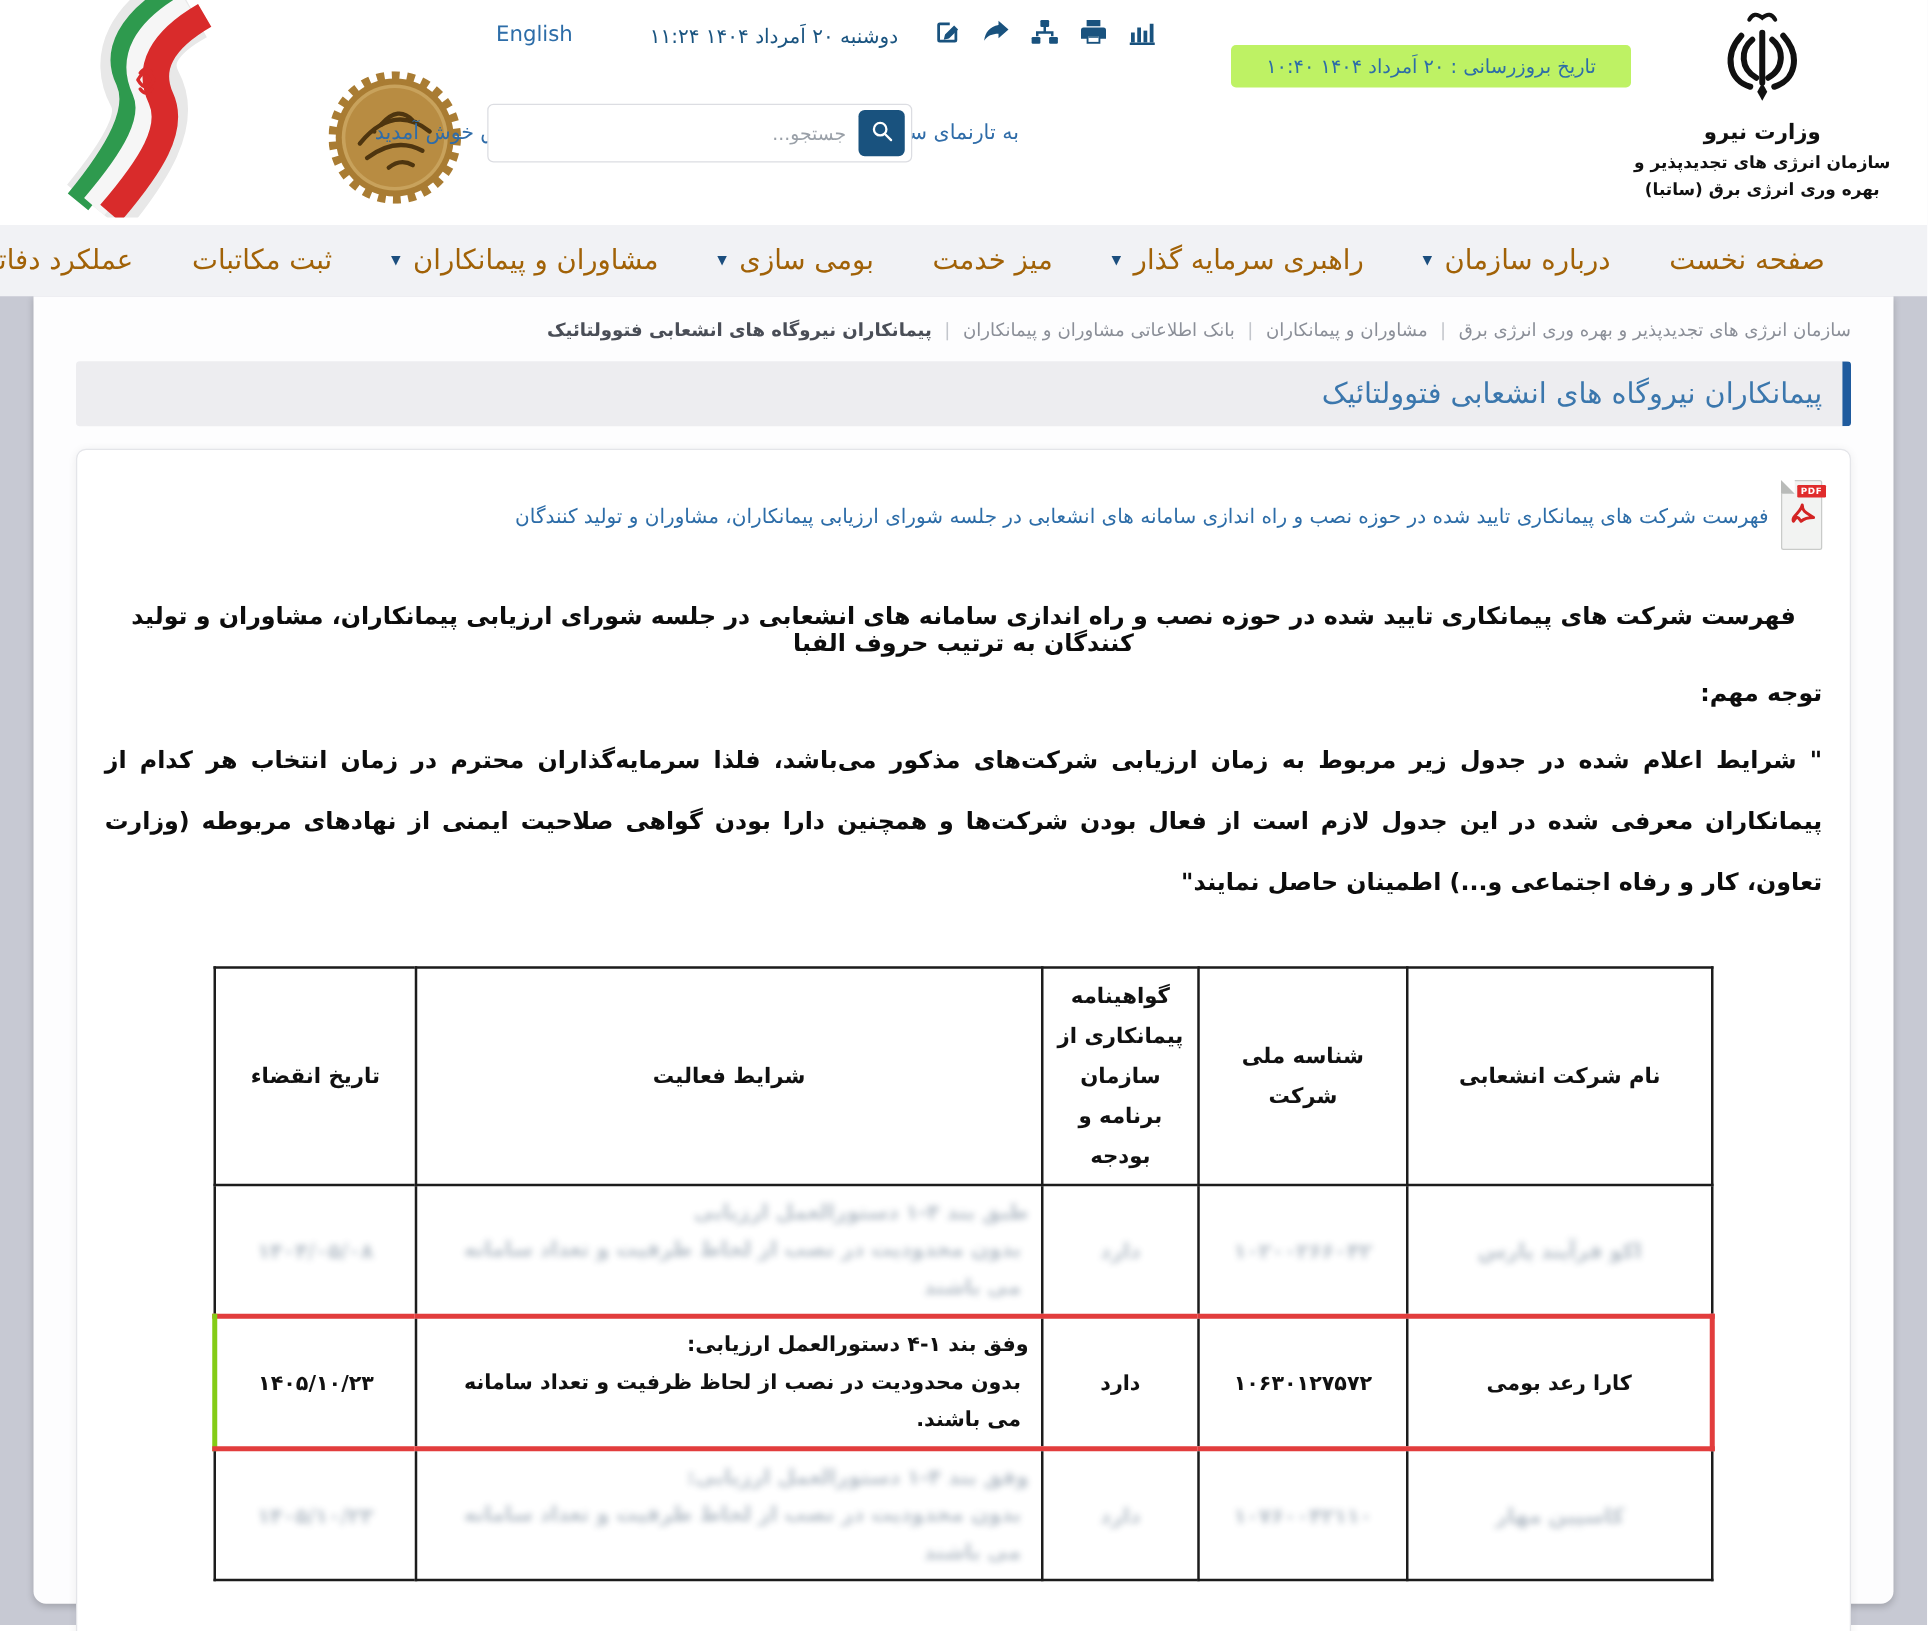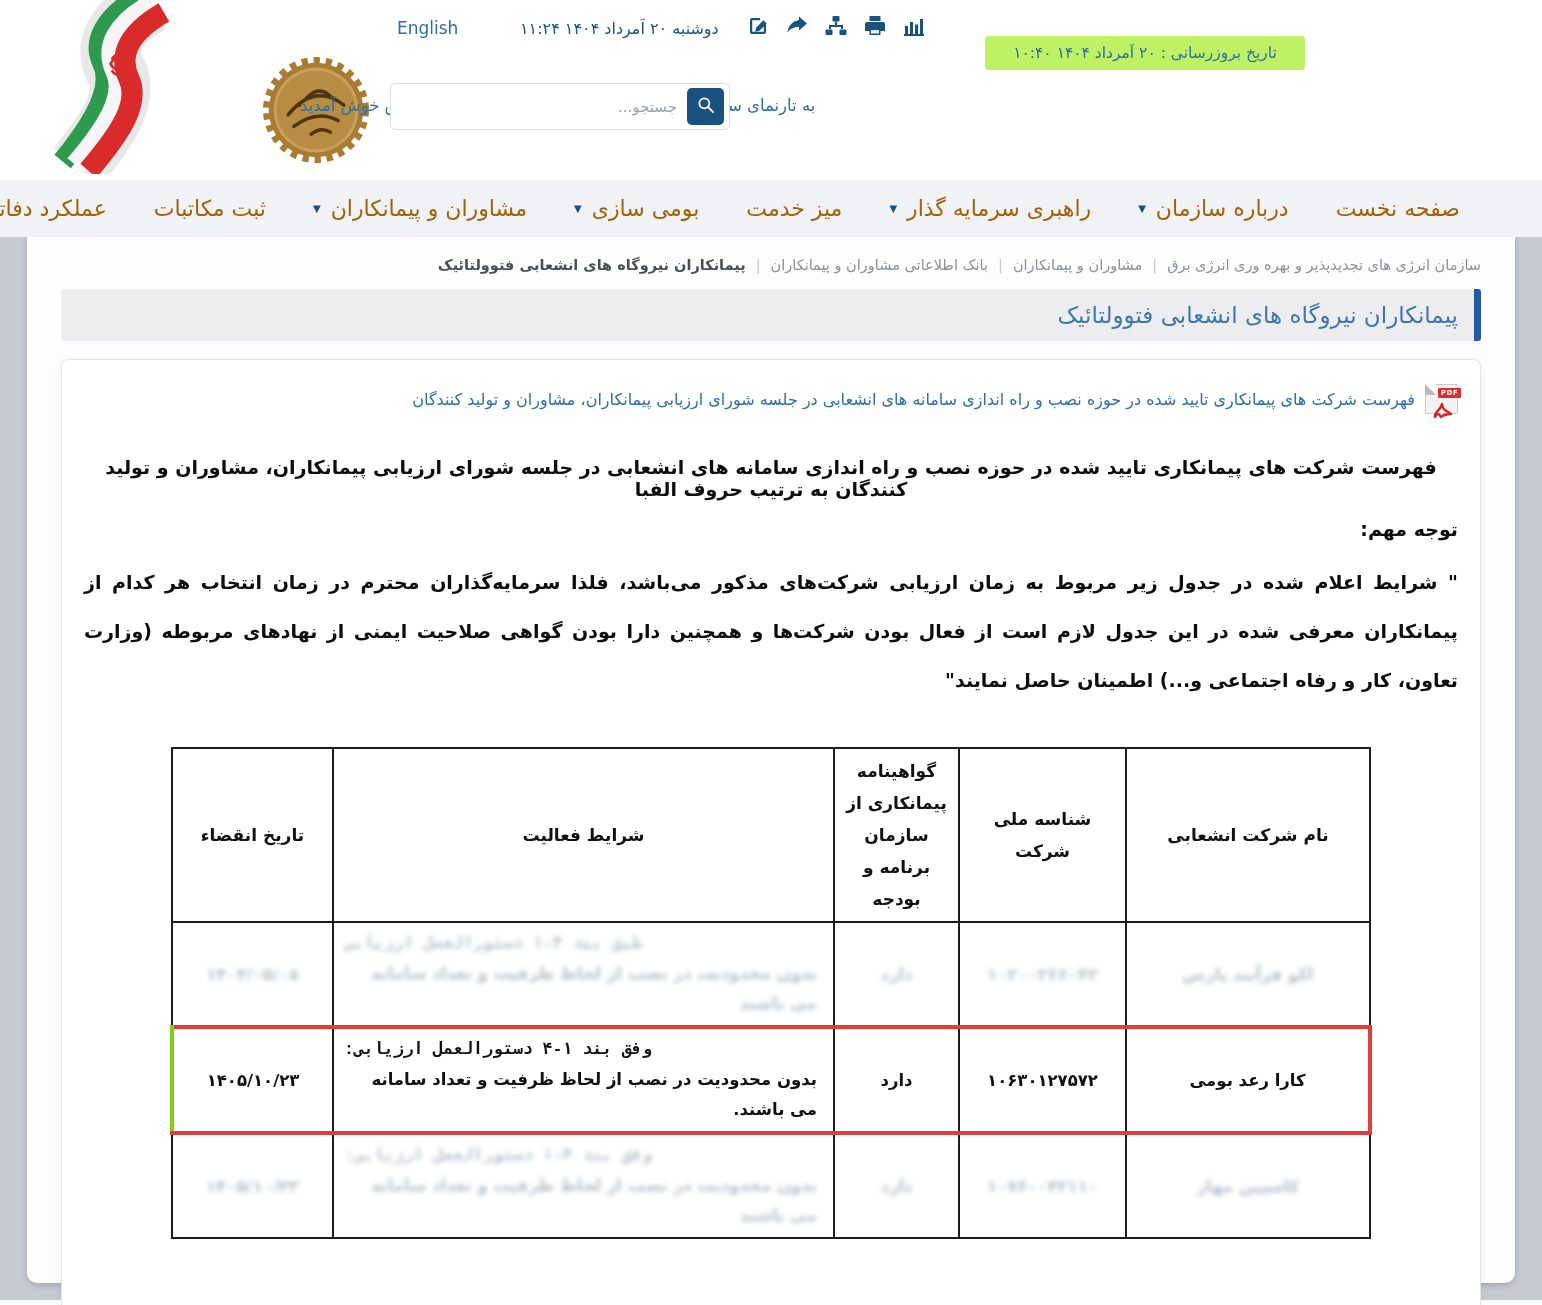--- a/index.html
+++ b/index.html
@@ -44,38 +44,38 @@
   .crumb:last-child::after { content:""; margin:0; }
   .crumb.active { color:#4a4e57; font-weight:600; cursor:default; }
 
   .title-bar { margin:2px 34px 0 34px; height:52px; background:#ededf0; border-right:7px solid #1f5b9e; border-radius:3px; display:flex; align-items:center; padding-right:16px; }
   .page-title { color:#3b77ad; font-size:23px; font-weight:500; }
 
   .inner-card { margin:18px 34px 0 34px; background:#fff; border:1px solid #e4e5e9; border-radius:8px; box-shadow:0 1px 8px rgba(0,0,0,.07); padding:24px 22px 80px 22px; }
 
   .pdf-row { display:flex; align-items:center; gap:10px; justify-content:flex-start; }
   .pdf-link { color:#2d6da8; font-size:16px; cursor:pointer; }
-  .pdf-icon { position:relative; width:33px; height:30px; background:#f2f3f2; border:1px solid #c9cbc9; border-radius:2px; flex:0 0 auto; }
+  .pdf-icon { position:relative; width:33px; height:56px; background:#f2f3f2; border:1px solid #c9cbc9; border-radius:2px; flex:0 0 auto; }
   .pdf-icon .fold { position:absolute; top:-1px; left:-1px; width:0; height:0; border-top:11px solid #fff; border-right:11px solid #b9bbb9; transform:rotate(90deg); }
   .pdf-icon .tag { position:absolute; top:3px; right:-4px; background:#e02c2c; color:#fff; font-size:7px; font-weight:bold; padding:1px 3px; border-radius:1px; letter-spacing:.5px; }
   .pdf-icon svg { position:absolute; left:4px; top:12px; }
 
   .main-heading { margin-top:42px; text-align:center; font-size:19px; font-weight:bold; color:#0d0d0d; }
   .note-label { margin-top:18px; text-align:right; font-size:19px; font-weight:bold; color:#0d0d0d; }
   .note-para { margin-top:18px; text-align:justify; font-size:19px; font-weight:bold; color:#0d0d0d; line-height:49px; }
 
   
   .tbl-wrap { margin-top:42px; display:flex; justify-content:center; }
   table.main { border-collapse:collapse; table-layout:fixed; width:1198px; }
   table.main th, table.main td { border:2px solid #1c1c1c; text-align:center; vertical-align:middle; font-weight:bold; color:#111; }
   table.main th { font-size:17px; height:133px; padding:6px 10px; line-height:32px; }
   table.main td { font-size:16.5px; height:74px; padding:6px 10px; }
   col.c-name { width:244px; } col.c-id { width:167px; } col.c-cert { width:125px; }
   col.c-cond { width:501px; } col.c-exp { width:161px; }
-  .cond-l1 { text-align:left; line-height:30px;font-family:Liberation Mono, monospace; }
+  .cond-l1 { text-align:right; line-height:30px; }
   .cond-l2 { text-align:right; padding-right:6px; line-height:30px; }
   tr.blurred .cellv { filter:blur(2.6px); opacity:.45; color:#5d7186; }
   tr.hl td { border-top:4px solid #e23d3d; border-bottom:4px solid #e23d3d; }
   tr.hl td:first-child { border-right:4px solid #e23d3d; }
   tr.hl td:last-child { border-left:4px solid #84cc16; }
 </style>
 </head>
 <body>
 
 <div class="app">
@@ -162,20 +162,36 @@
       <button class="search-btn">
         <span>
           <svg width="20" height="20" viewBox="0 0 24 24">
             <circle cx="10" cy="10" r="6" fill="none" stroke="#fff" stroke-width="2.2"></circle>
             <path d="M14.6 14.6L20.5 20.5" stroke="#fff" stroke-width="2.2" stroke-linecap="round"></path>
           </svg>
         </span>
       </button>
     </div>
 
+    <div class="logo-block">
+      <svg width="80" height="86" viewBox="0 0 100 104">
+        <g stroke="#111" fill="none" stroke-width="6" stroke-linecap="round">
+          <path d="M50 26 V76"></path>
+          <path d="M40 33 C28 43 28 62 44 71"></path>
+          <path d="M60 33 C72 43 72 62 56 71"></path>
+          <path d="M29 29 C11 49 17 74 38 80"></path>
+          <path d="M71 29 C89 49 83 74 62 80"></path>
+        </g>
+        <path d="M50 76 l-5 9 5 9 5-9z" fill="#111"></path>
+        <path d="M37 13 q5 -9 13 -2 q8 -7 13 2" stroke="#111" stroke-width="4" fill="none" stroke-linecap="round"></path>
+      </svg>
+      <div class="l1">وزارت نیرو</div>
+      <div class="l2">سازمان انرژی های تجدیدپذیر و</div>
+      <div class="l3">بهره وری انرژی برق (ساتبا)</div>
+    </div>
   </div>
 
   <nav class="nav">
     <span class="nav-item">
         <span>صفحه نخست</span>
       </span>
     <span class="nav-item">
         <span>درباره سازمان</span>
         <span class="caret"></span>
       </span>

